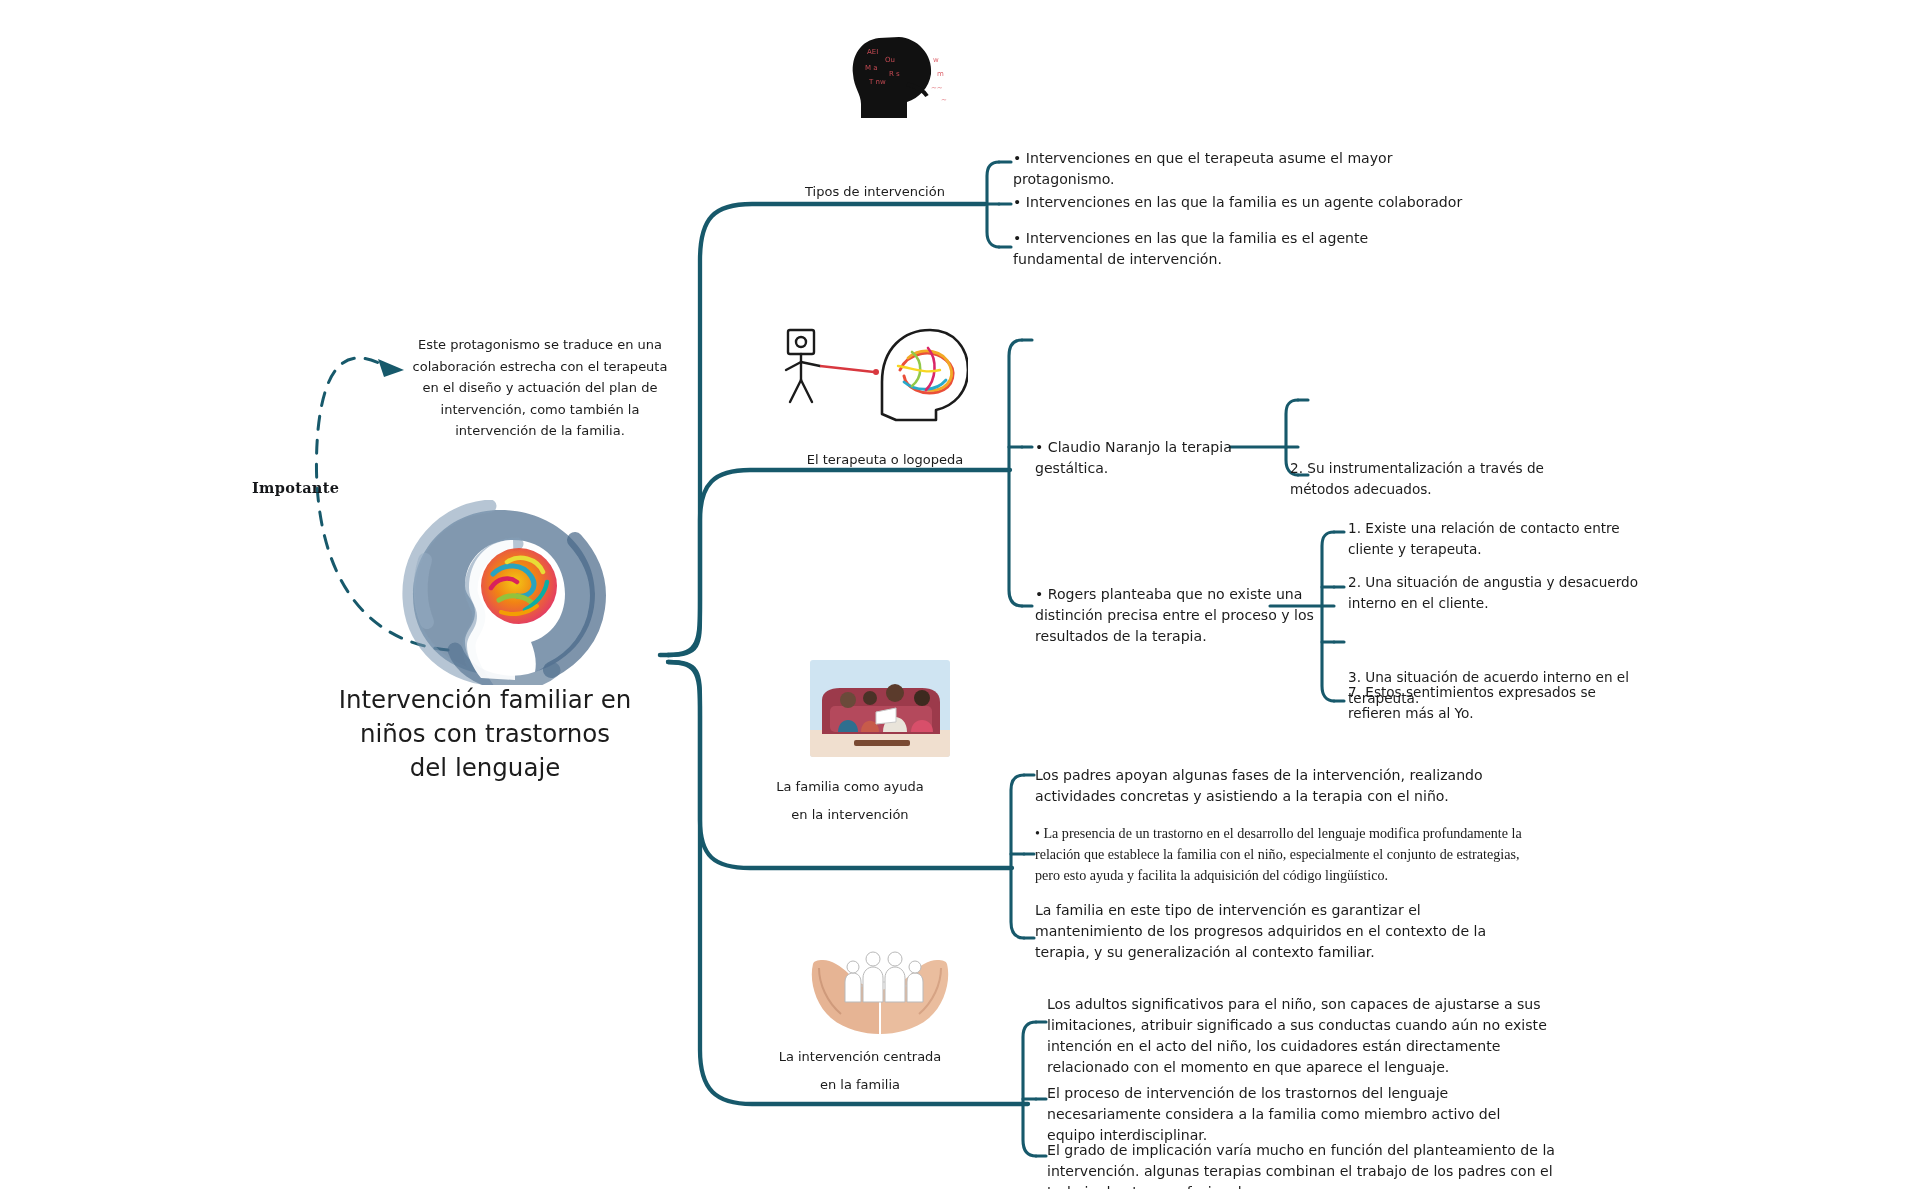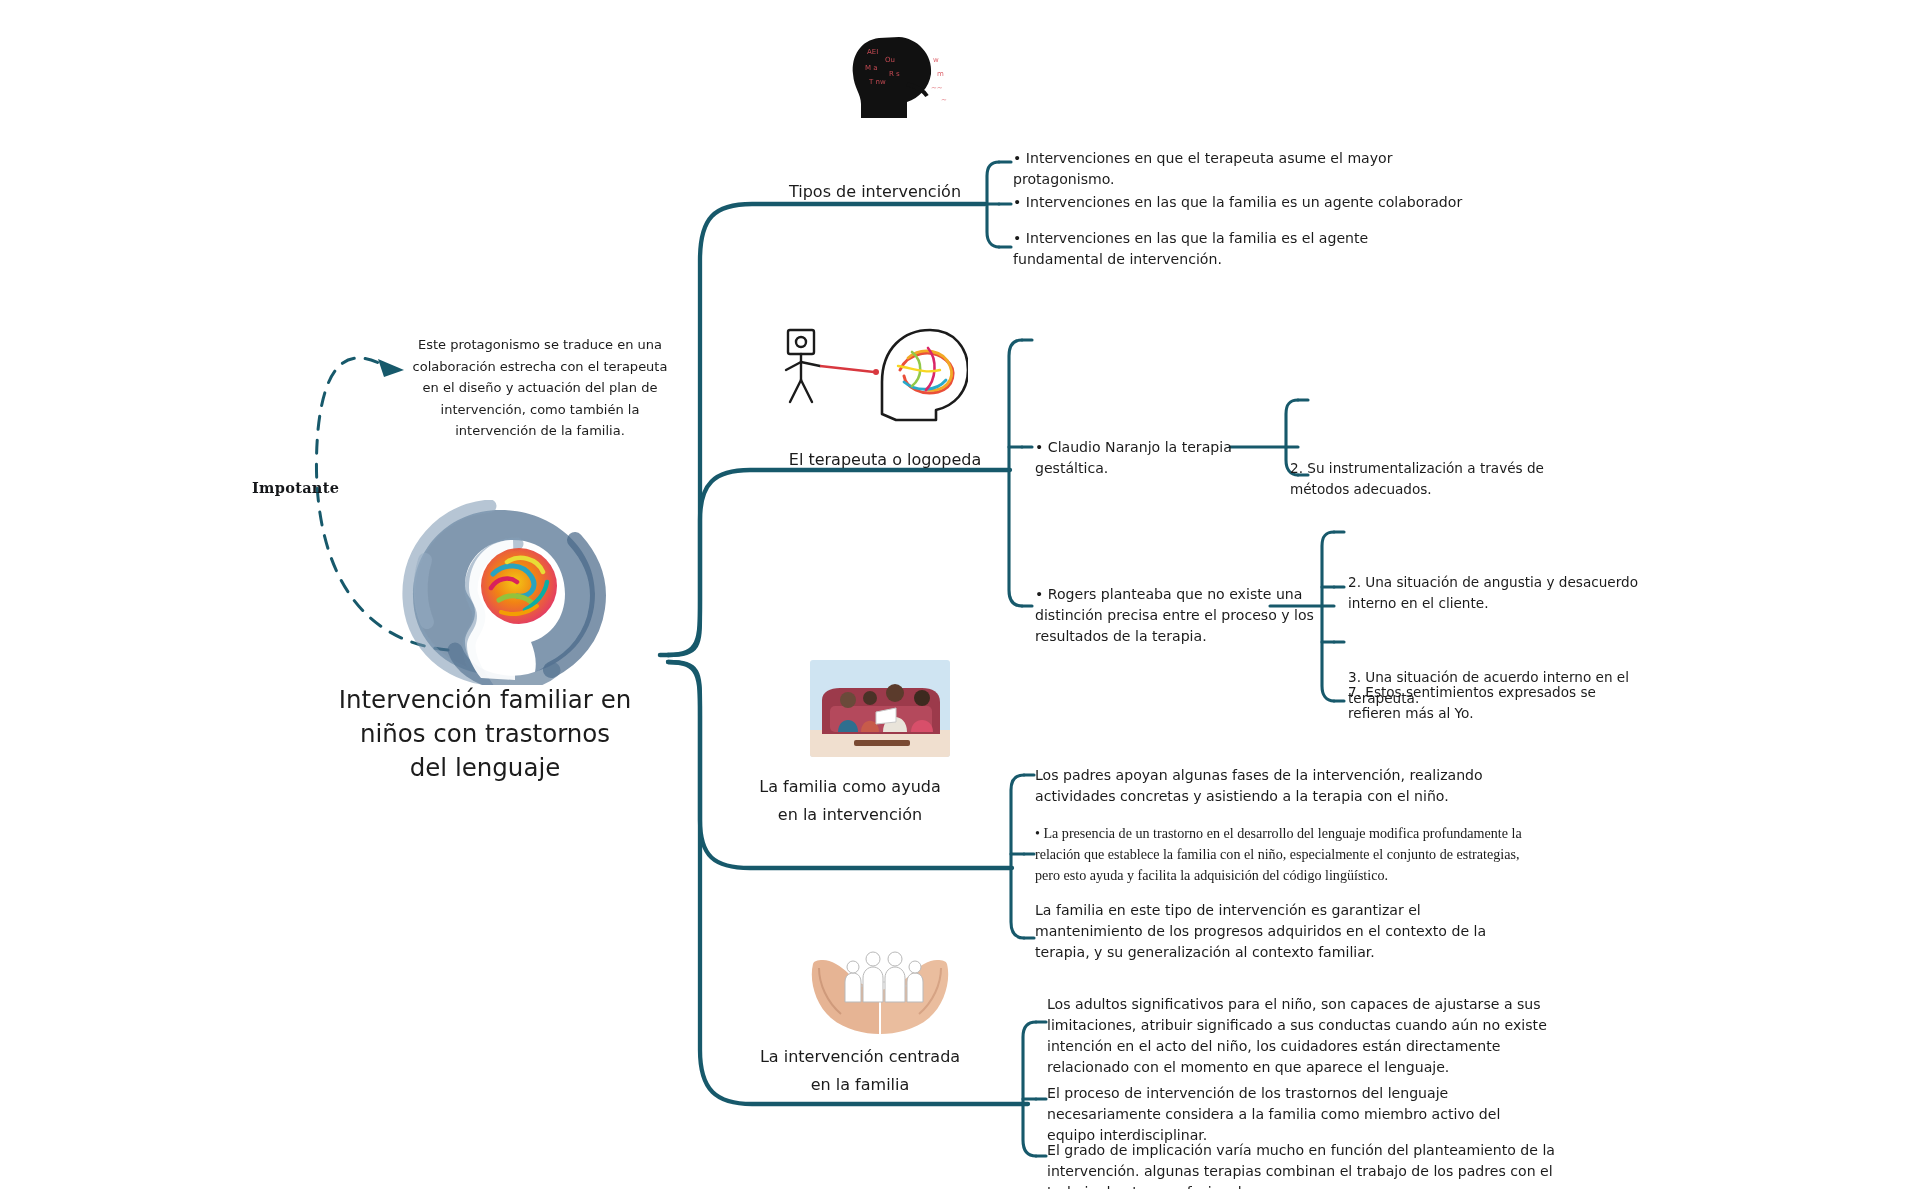--- a/index.html
+++ b/index.html
@@ -56,21 +56,21 @@
     width: 260px;
     text-align: center;
     font-size: 13px;
     line-height: 21.5px;
     color: #1b1b1b;
   }
 
   .branch-title {
     position: absolute;
     text-align: center;
-    font-size: 16px;
+    font-size: 13px;
     line-height: 28px;
     color: #1b1b1b;
   }
 
   .leaf {
     position: absolute;
     font-size: 14.1px;
     line-height: 21px;
     color: #1b1b1b;
   }
@@ -270,20 +270,21 @@
 
   <div class="branch-title" style="left:740px; top:446px; width:290px;">El terapeuta o logopeda</div>
 
 
   <div class="leaf" style="left:1035px; top:437px; width:210px;">• Claudio Naranjo la terapia gestáltica.</div>
 
   <div class="leaf small" style="left:1290px; top:458px; width:300px;">2. Su instrumentalización a través de métodos adecuados.</div>
 
   <div class="leaf" style="left:1035px; top:584px; width:300px;">• Rogers planteaba que no existe una distinción precisa entre el proceso y los resultados de la terapia.</div>
 
+  <div class="leaf small" style="left:1348px; top:518px; width:300px;">1. Existe una relación de contacto entre cliente y terapeuta.</div>
   <div class="leaf small" style="left:1348px; top:572px; width:310px;">2. Una situación de angustia y desacuerdo interno en el cliente.</div>
   <div class="leaf small" style="left:1348px; top:627px; width:300px;margin-top:40px;">3. Una situación de acuerdo interno en el terapeuta.</div>
   <div class="leaf small" style="left:1348px; top:682px; width:300px;">7. Estos sentimientos expresados se refieren más al Yo.</div>
 
   <div class="illus ic-family-sofa">
     <svg viewBox="0 0 140 97" width="140" height="97">
       <rect x="0" y="0" width="140" height="97" fill="#cfe4f2"></rect>
       <rect x="0" y="70" width="140" height="27" fill="#f0dfcf"></rect>
 
       <path d="M12 40 C12 32 20 28 30 28 L112 28 C122 28 130 32 130 42 L130 74 L12 74 Z" fill="#9c3a4b"></path>

